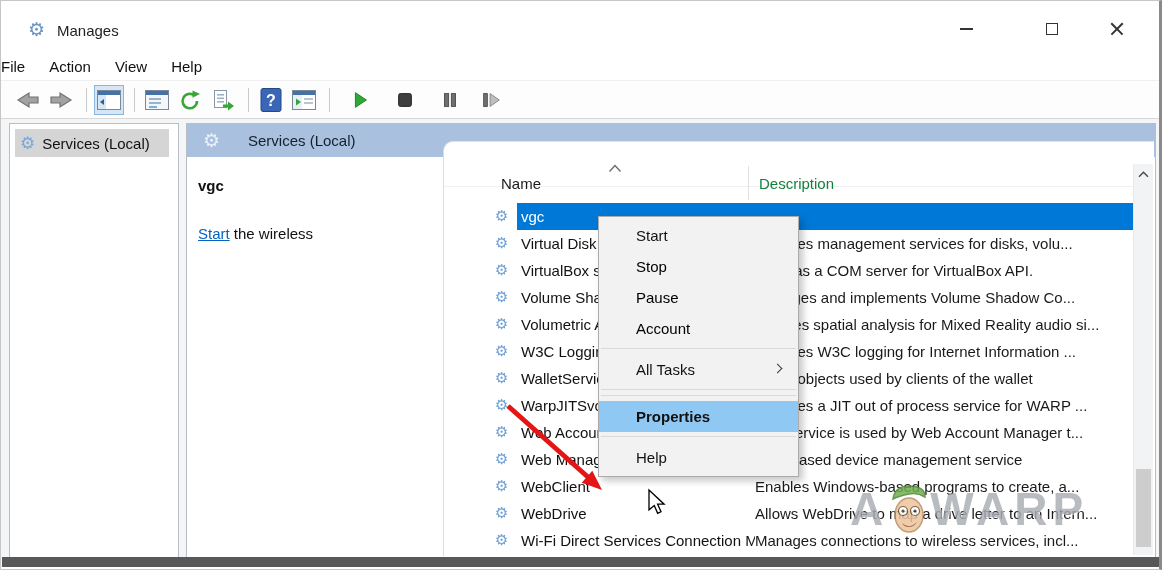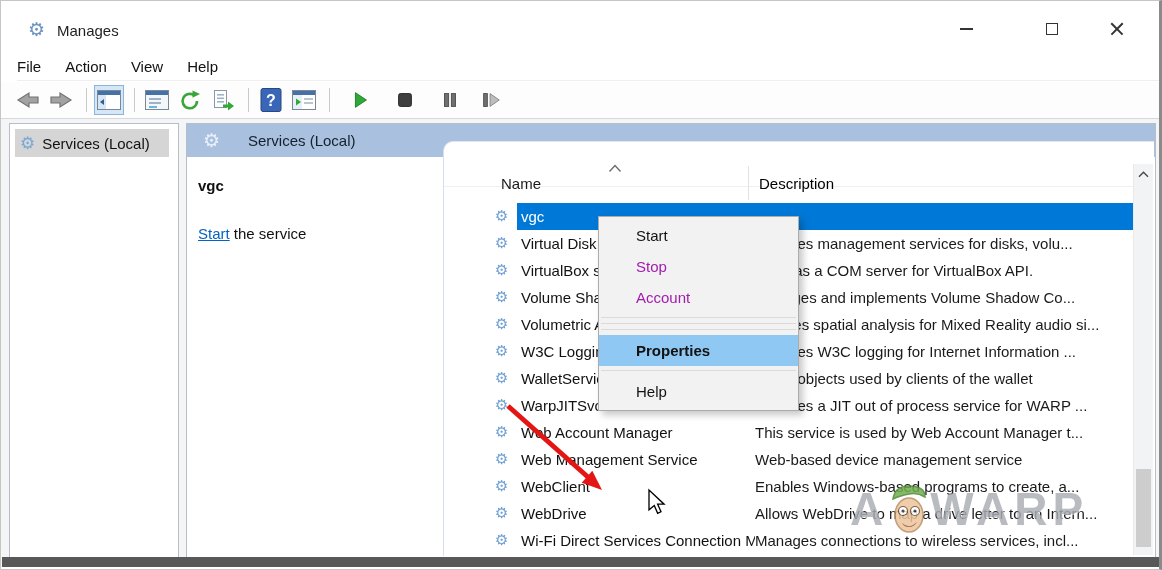--- a/index.html
+++ b/index.html
@@ -17,21 +17,21 @@
              align-items:center; justify-content:center; }
   .wb-min { left:945px; } .wb-max { left:1031px; } .wb-close { left:1096px; }
   .glyph-min { width:13px; height:2px; background:#333; }
   .glyph-max { width:12px; height:12px; border:1.5px solid #333; }
   .glyph-close { position:relative; width:14px; height:14px; }
   .glyph-close::before,.glyph-close::after { content:""; position:absolute; left:-1px; top:6px;
       width:16px; height:1.8px; background:#333; }
   .glyph-close::before { transform:rotate(45deg);} .glyph-close::after { transform:rotate(-45deg);}
 
   
-  .menubar { position:absolute; left:16px; top:52px; right:0; height:28px; display:flex;
+  .menubar { position:absolute; left:0; top:52px; right:0; height:28px; display:flex;
              align-items:center; font-size:15px; color:#111;
              border-bottom:1px solid #efefef; background:#fff; }
   .menu-item { margin-right:24px; }
 
   
   .toolbar { position:absolute; left:0; top:81px; right:0; height:37px; display:flex;
              align-items:center; padding-left:12px; background:#fdfdfd;
              border-bottom:1px solid #d8d8d8; }
   .tool-btn { width:30px; height:30px; display:flex; align-items:center; justify-content:center;
               margin-right:3px; border:1px solid transparent; }
@@ -63,21 +63,21 @@
   .svc-link { color:#0563c1; text-decoration:underline; }
 
   .content-tab { position:absolute; left:256px; top:17px; right:1px; bottom:1px; background:#fff;
                  border-top-left-radius:10px; border-left:1px solid #d4dfee;
                  border-top:1px solid #dde6f2; }
   .list { position:absolute; left:0; top:0; right:21px; bottom:0; overflow:hidden; }
   .hdr { position:relative; height:45px; border-bottom:1px solid #f0f0f0; }
   .hdr-name { position:absolute; left:57px; top:33px; font-size:15px; color:#1a1a1a; }
   .hdr-caret { position:absolute; left:164px; top:22px; }
   .hdr-div { position:absolute; left:304px; top:24px; width:1px; height:34px; background:#e2e2e2; }
-  .hdr-desc { position:absolute; left:315px; top:33px; font-size:15px; color:#000000; }
+  .hdr-desc { position:absolute; left:315px; top:33px; font-size:15px; color:#15803d; }
   .rows { position:absolute; left:0; top:61px; right:0; bottom:0; overflow:hidden; }
   .row { height:27px; display:flex; align-items:center; }
   .row .gear { width:17px; margin-left:51px; font-size:15px; color:#6f9fd3; line-height:1;
                font-family:"DejaVu Sans", sans-serif; }
   .row .fill { flex:1; height:100%; display:flex; align-items:center; margin-left:5px; }
   .row.selected .fill { background:#0078d7; }
   .row .nm { width:238px; padding-left:4px; font-size:15px; color:#111;
              white-space:nowrap; overflow:hidden; }
   .row.selected .nm { color:#fff; }
   .row .ds { flex:1; font-size:15px; color:#1a1a1a; white-space:nowrap; overflow:hidden; }
@@ -86,21 +86,21 @@
                background:#f2f3f4; border-left:1px solid #e9e9e9; }
   .sb-up { height:20px; display:flex; align-items:center; justify-content:center; }
   .sb-thumb { position:absolute; left:2px; right:2px; top:305px; height:78px; background:#cdcdcd; }
 
   
   .context-menu { position:absolute; left:597px; top:215px; width:201px; z-index:30;
                   background:#f2f2f2; border:1px solid #ababab; padding:3px 0;
                   box-shadow:4px 4px 7px rgba(0,0,0,.22); }
   .cm-item { height:31px; line-height:31px; padding-left:37px; font-size:15px; color:#121212;
              position:relative; white-space:nowrap; }
-  .cm-item.disabled { color:#a21caf; }
+  .cm-item.disabled { color:#000000; }
   .cm-item.hl { background:#8fc8f2; font-weight:bold; }
   .cm-sep { height:1px; background:#dadada; margin:4px 2px 5px 2px; }
   .cm-arrow { position:absolute; right:17px; top:11px; width:7px; height:7px;
               border-right:1.7px solid #3a3a3a; border-top:1.7px solid #3a3a3a;
               transform:rotate(45deg); }
 
   
   .watermark { position:absolute; left:849px; top:481px; z-index:8; display:flex;
                align-items:center; font-weight:bold; font-size:46px; letter-spacing:5px;
                color:rgba(140,146,152,0.62); text-shadow:1px 1px 0 rgba(255,255,255,.55); }
@@ -232,21 +232,21 @@
     </div>
 
     <div class="main-pane">
       <div class="strip">
         <span class="strip-gear">⚙</span>
         <span class="strip-label">Services (Local)</span>
       </div>
 
       <div class="left-info">
         <div class="svc-name">vgc</div>
-        <div class="svc-action"><span class="svc-link">Start</span><span> the service</span></div>
+        <div class="svc-action"><span class="svc-link">Start</span><span> the wireless</span></div>
       </div>
 
       <div class="content-tab">
         <div class="list">
           <div class="hdr">
             <span class="hdr-name">Name</span>
             <svg class="hdr-caret" width="14" height="9" viewBox="0 0 14 9">
                 <polyline points="1.5,7.5 7,1.5 12.5,7.5" fill="none" stroke="#6d6d6d" stroke-width="1.4"></polyline>
               </svg>
             <span class="hdr-div"></span>
@@ -359,22 +359,24 @@
         </div>
       </div>
     </div>
 
     <div class="frame-bottom"></div>
   </div>
 
   <div class="context-menu">
       <div class="cm-item">Start</div>
       <div class="cm-item disabled">Stop</div>
+      <div class="cm-item disabled">Pause</div>
       <div class="cm-item disabled">Account</div>
       <div class="cm-sep"></div>
+      <div class="cm-item">All Tasks<span class="cm-arrow"></span></div>
       <div class="cm-sep"></div>
       <div class="cm-sep"></div>
       <div class="cm-item hl">Properties</div>
       <div class="cm-sep"></div>
       <div class="cm-item">Help</div>
     </div>
 
   <div class="watermark">
     <span>A</span>
     <svg class="wm-mascot" width="40" height="54" viewBox="0 0 40 54">

